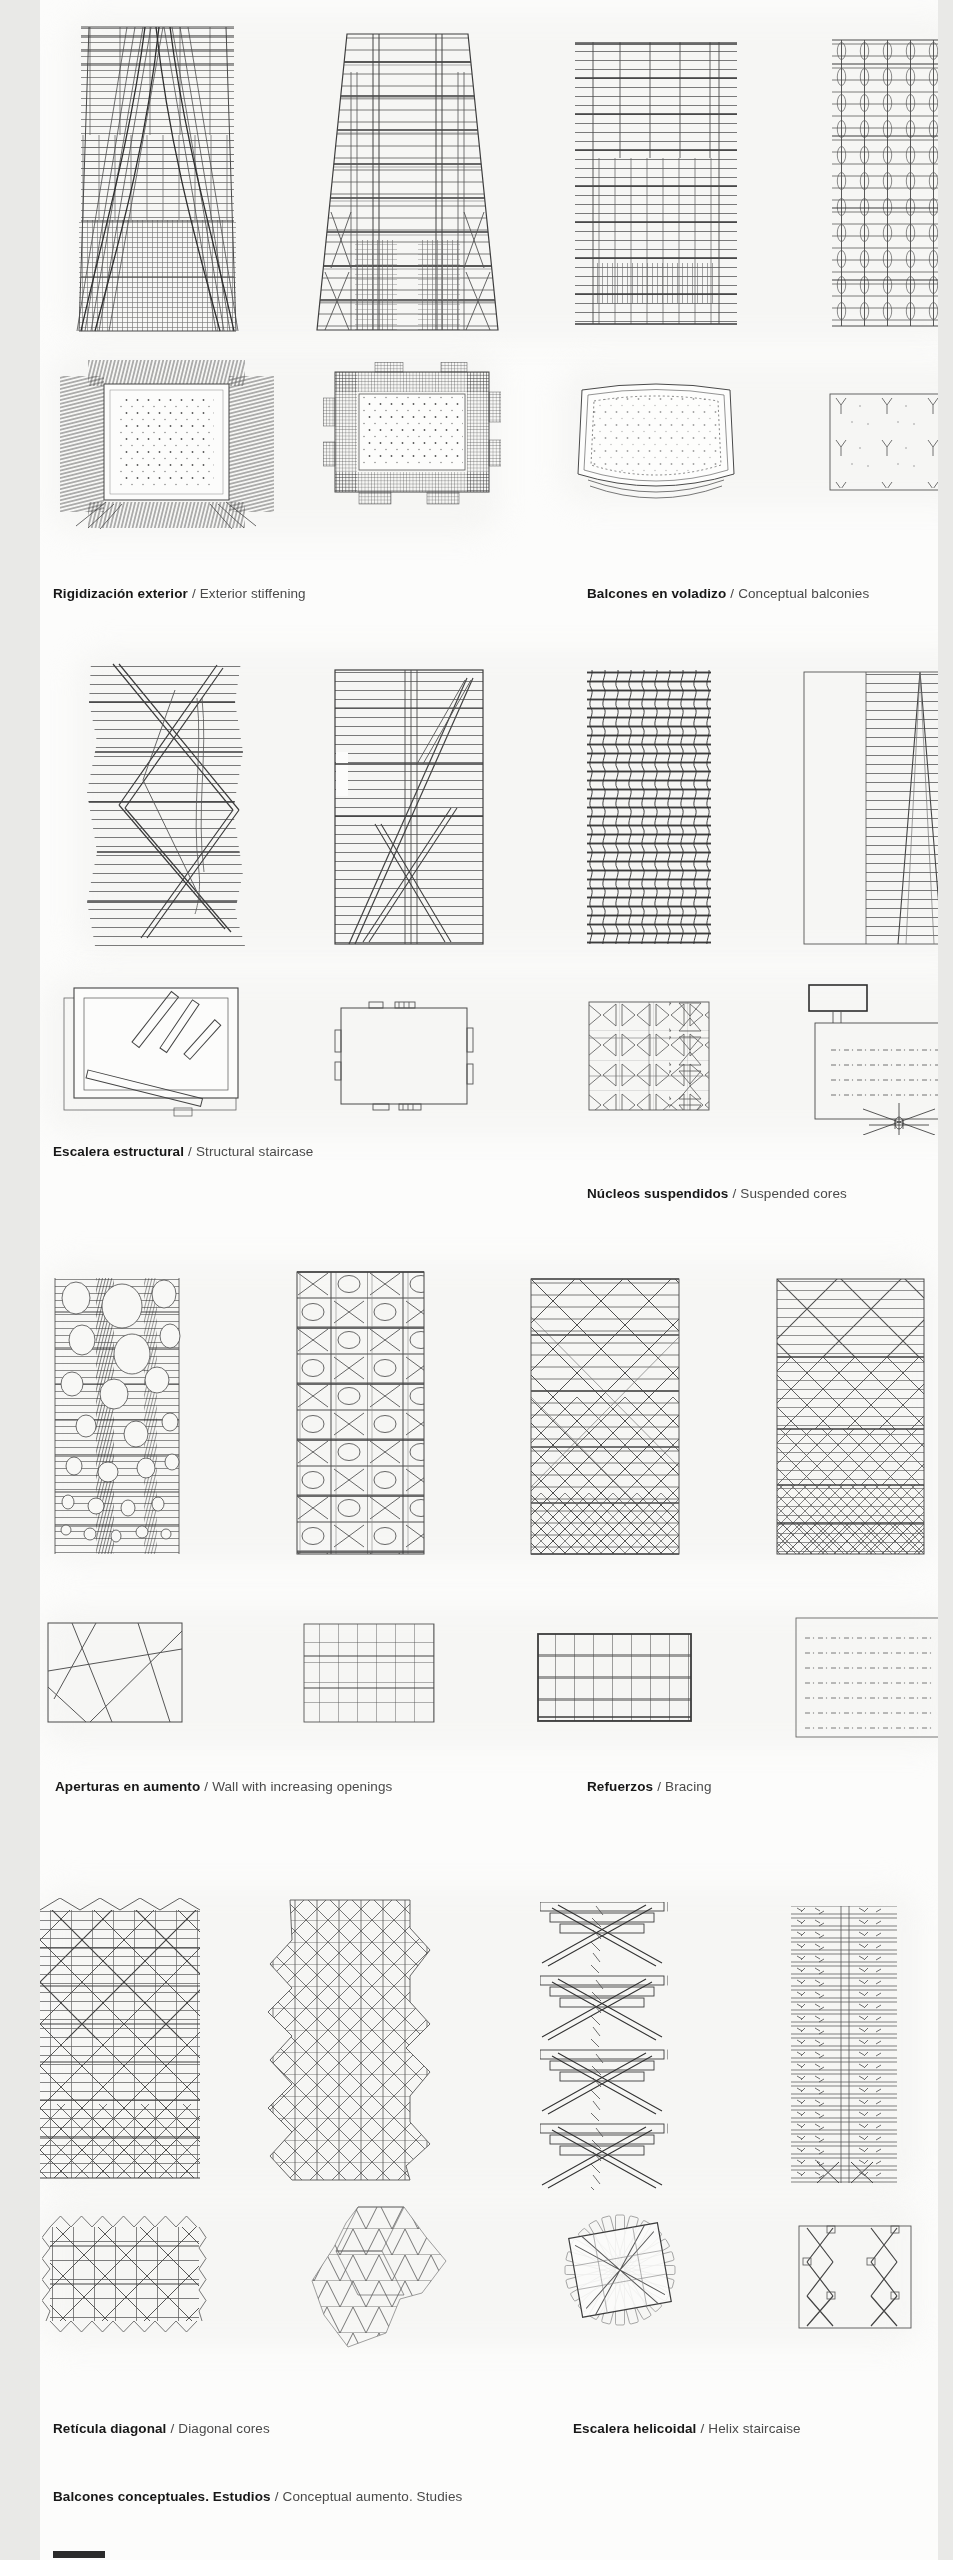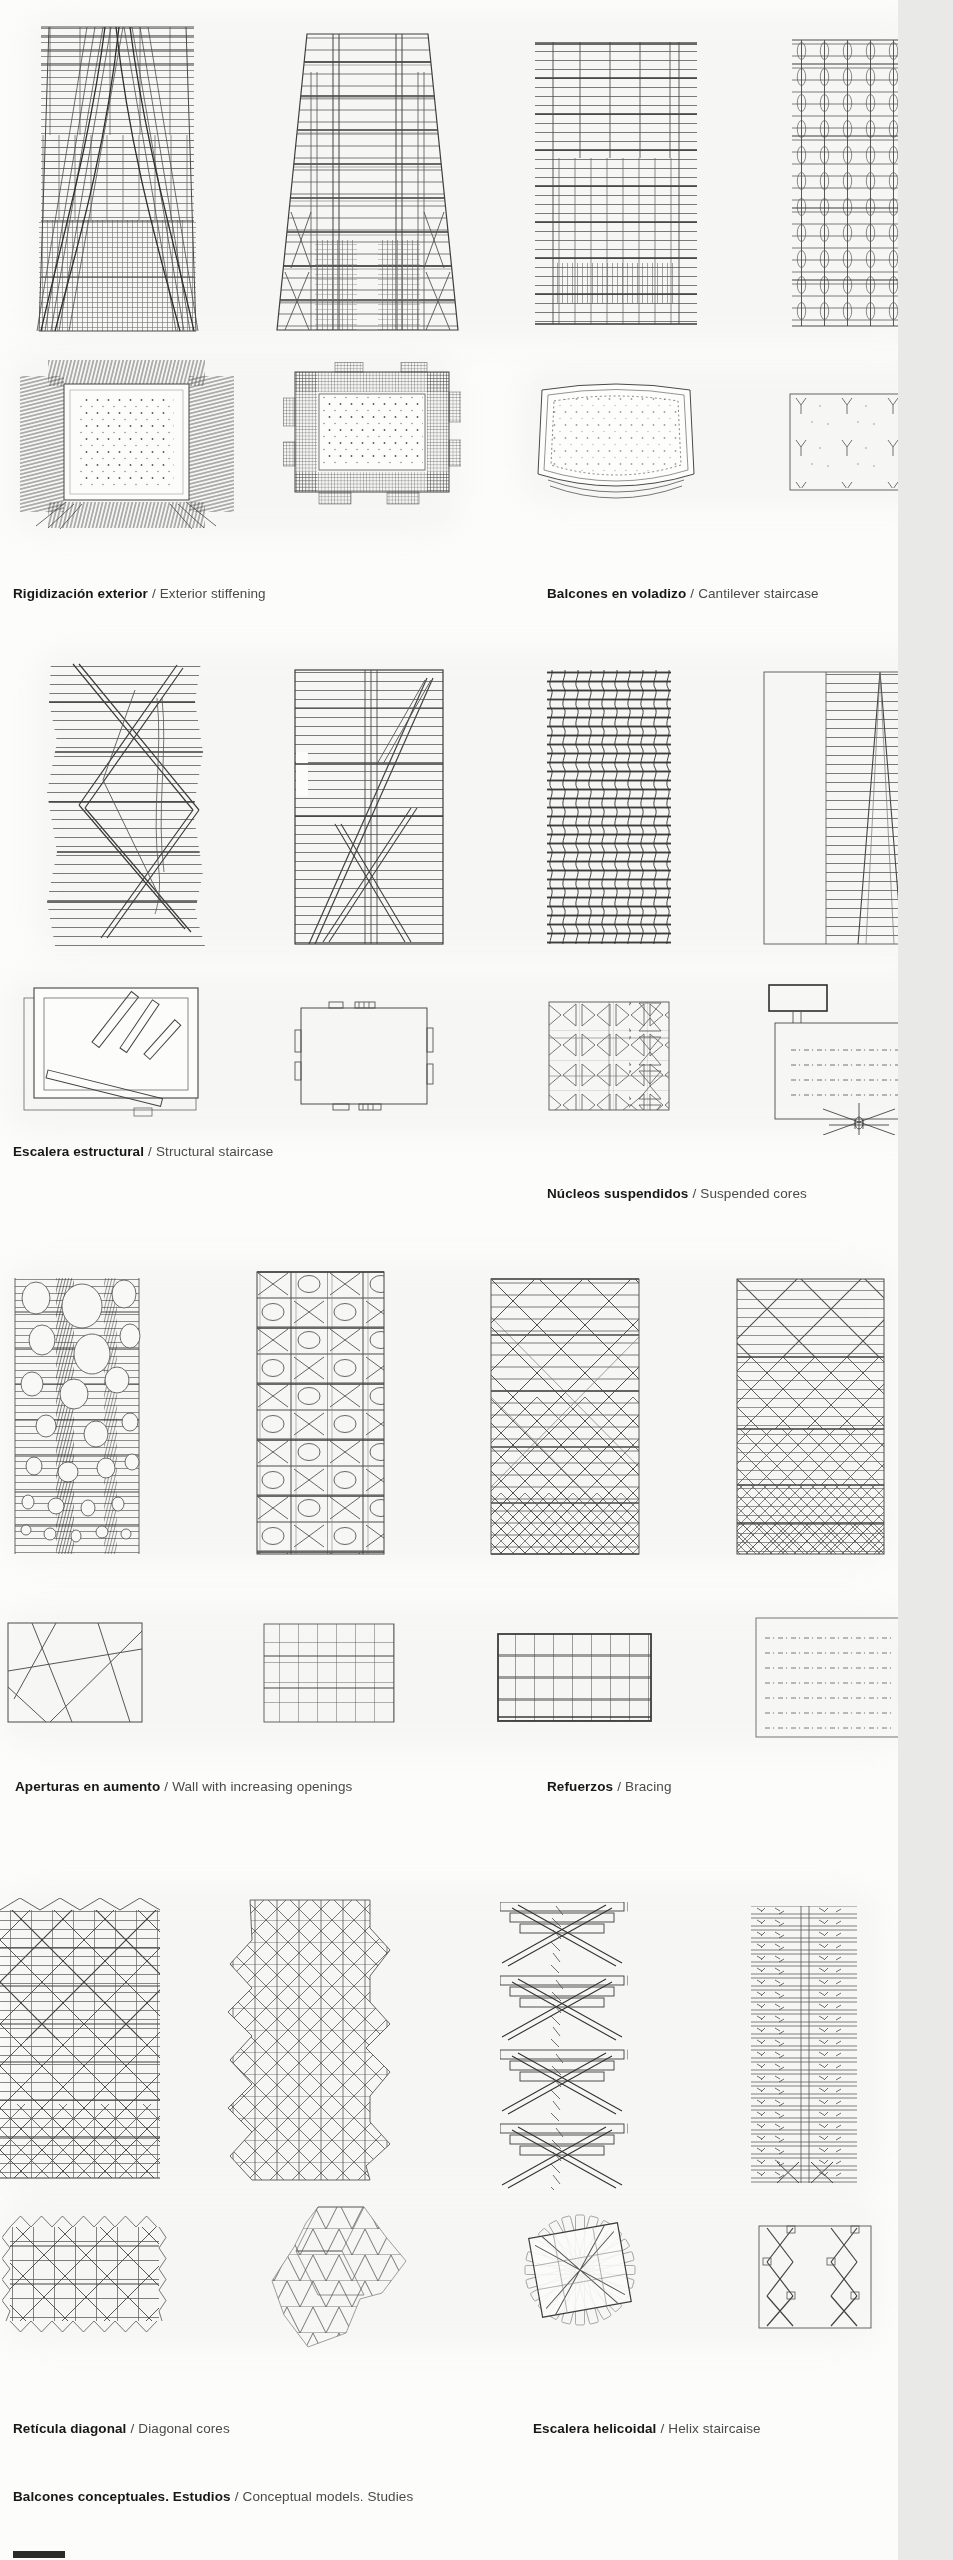--- a/index.html
+++ b/index.html
@@ -1,17 +1,17 @@
 <!DOCTYPE html>
 <html><head>
 <meta charset="utf-8">
 <style>
   html,body{margin:0;padding:0;background:#e9e9e7;}
   #page{position:relative;width:898px;height:2560px;background:#fcfcfb;overflow:hidden;
-        font-family:"Liberation Sans","DejaVu Sans",sans-serif;}
+        font-family:"Liberation Sans","DejaVu Sans",sans-serif;margin-left:40px;}
   .plate{position:absolute;background:#f4f4f2;border-radius:28px;filter:blur(14px);opacity:.75;}
   .fig{position:absolute;}
   .fig svg{display:block;width:100%;height:100%;}
   .cap{position:absolute;font-size:13.5px;line-height:16px;color:#171717;font-weight:700;
        letter-spacing:.1px;white-space:nowrap;}
   .cap .sep{font-weight:400;color:#4a4a4a;margin:0 4px;}
   .cap .en{font-weight:400;color:#4a4a4a;}
   .footbar{position:absolute;background:#2b2b2b;}
 </style>
 </head>
@@ -271,21 +271,21 @@
     <svg viewBox="0 0 140 100">
       <rect x="2" y="2" width="136" height="96" fill="none" stroke="#555" stroke-width="0.9"></rect>
       <rect x="4" y="4" width="132" height="92" fill="url(#ym46)" opacity=".85"></rect>
     </svg>
   </div>
 
   <div class="cap" style="left:13px;top:586px">
     <span>Rigidización exterior</span><span class="sep">/</span><span class="en">Exterior stiffening</span>
   </div>
   <div class="cap" style="left:547px;top:586px">
-    <span>Balcones en voladizo</span><span class="sep">/</span><span class="en">Cantilever staircase</span>
+    <span>Balcones en voladizo</span><span class="sep">/</span><span class="en">Conceptual balconies</span>
   </div>
 
   <div class="fig" style="left:45px;top:662px;width:162px;height:284px">
     <svg viewBox="0 0 162 284">
       <clipPath id="cpS2E1">
           <polygon points="6,0 156,0 150,40 158,90 148,150 158,210 150,250 160,284 10,284 2,240 12,190 2,130 12,80 4,40"></polygon>
         </clipPath>
       <g clip-path="url(#cpS2E1)">
         <rect x="0" y="0" width="162" height="284" fill="url(#hl9)"></rect>
         <path d="M0,40H162 M0,90H162 M0,140H162 M0,190H162 M0,240H162" stroke="#3c3c3c" stroke-width="1.3"></path>
@@ -595,17 +595,17 @@
   </div>
 
   <div class="cap" style="left:13px;top:2421px">
     <span>Retícula diagonal</span><span class="sep">/</span><span class="en">Diagonal cores</span>
   </div>
   <div class="cap" style="left:533px;top:2421px">
     <span>Escalera helicoidal</span><span class="sep">/</span><span class="en">Helix staircaise</span>
   </div>
 
   <div class="cap" style="left:13px;top:2489px">
-    <span>Balcones conceptuales. Estudios</span><span class="sep">/</span><span class="en">Conceptual models. Studies</span>
+    <span>Balcones conceptuales. Estudios</span><span class="sep">/</span><span class="en">Conceptual aumento. Studies</span>
   </div>
   <div class="footbar" style="left:13px;top:2551px;width:52px;height:7px"></div>
 
 </div>
 
 </body></html>

